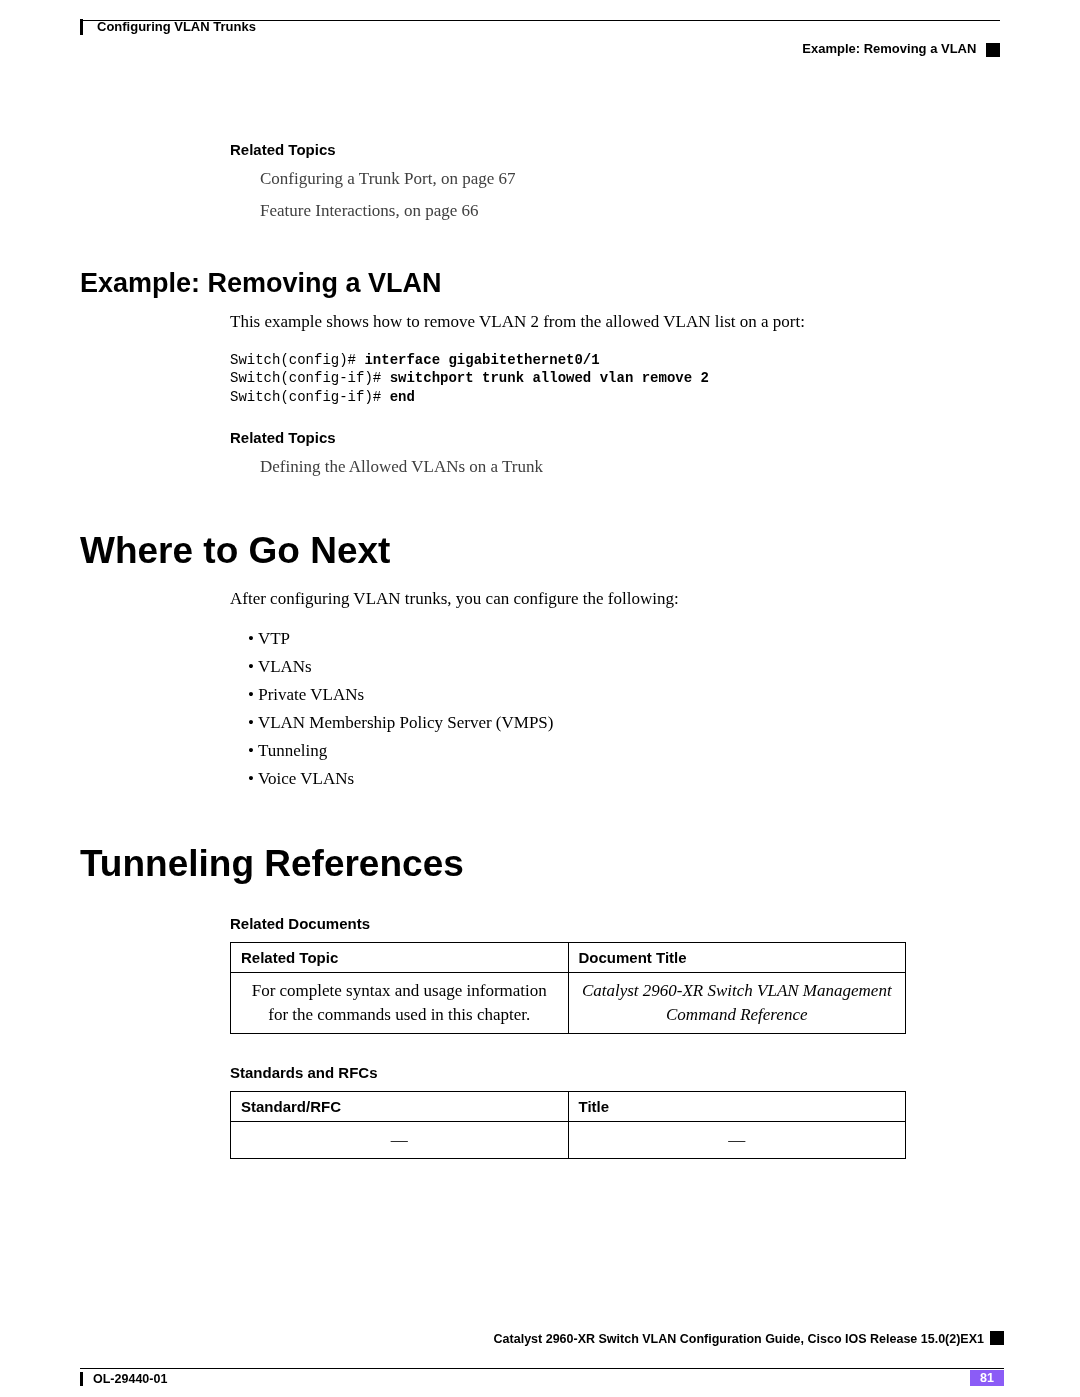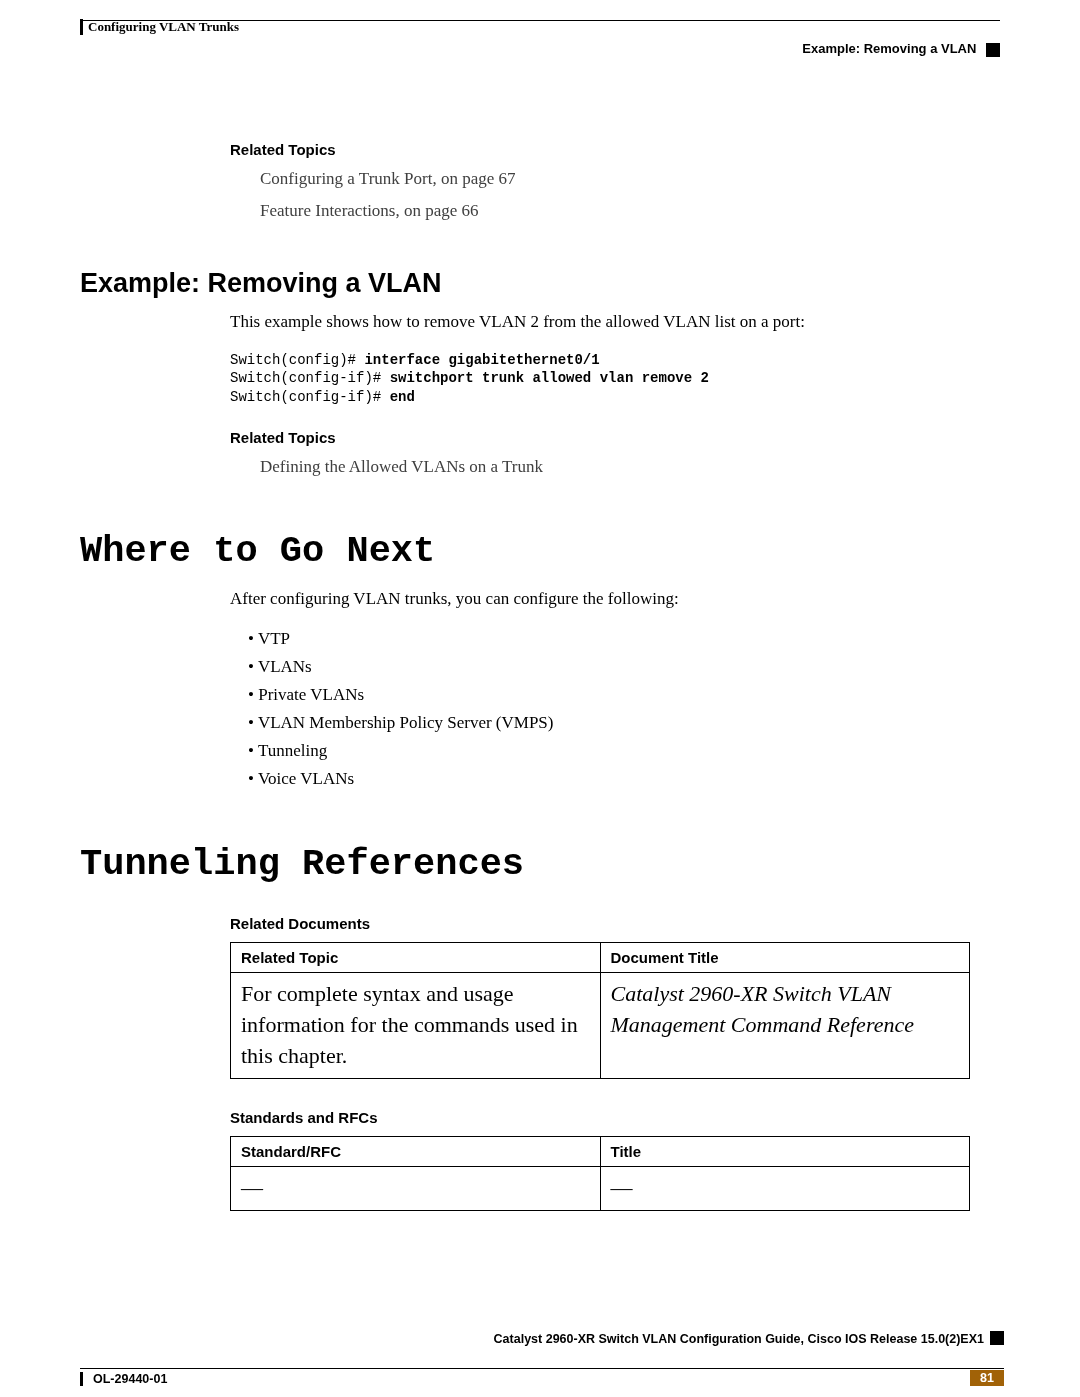--- a/index.html
+++ b/index.html
@@ -19,25 +19,25 @@
   .top-header {
     position: relative;
     height: 40px;
     border-top: 1px solid #000;
     margin-bottom: 80px;
   }
   .top-left {
     position: absolute;
     left: 0;
     top: -2px;
-    font-family: Liberation Serif, serif;
+    font-family: Liberation Sans, sans-serif;
     font-weight: bold;
     font-size: 13px;
     border-left: 3px solid #000;
-    padding-left: 5px;
+    padding-left: 14px;
     line-height: 16px;
   }
   .top-right {
     position: absolute;
     right: 0;
     top: 20px;
     font-family: Arial, Helvetica, sans-serif;
     font-weight: bold;
     font-size: 13px;
   }
@@ -69,21 +69,21 @@
     line-height: 1.5;
   }
   .h2 {
     font-family: Arial, Helvetica, sans-serif;
     font-weight: bold;
     font-size: 27px;
     margin-top: 45px;
     margin-bottom: 10px;
   }
   .h1 {
-    font-family: Liberation Mono, monospace;
+    font-family: Liberation Sans, sans-serif;
     font-weight: bold;
     font-size: 37px;
     margin-top: 50px;
     margin-bottom: 14px;
   }
   .body-text {
     font-size: 17px;
     line-height: 1.5;
     margin-bottom: 14px;
   }
@@ -112,36 +112,37 @@
   }
   .table-title {
     font-family: Arial, Helvetica, sans-serif;
     font-weight: bold;
     font-size: 15px;
     margin-top: 30px;
     margin-bottom: 10px;
   }
   table.doc-table {
     border-collapse: collapse;
-    width: 740px;
+    width: 676px;
   }
   table.doc-table th, table.doc-table td {
     border: 1px solid #000;
     text-align: left;
     vertical-align: top;
     padding: 6px 10px;
   }
   table.doc-table th {
     font-family: Arial, Helvetica, sans-serif;
     font-weight: bold;
     font-size: 15px;
   }
   table.doc-table td {
-    font-size: 22px;
+    font-size: 17px;
     line-height: 1.4;
+    text-align: center;
   }
   .italic {
     font-style: italic;
   }
   .footer {
     position: absolute;
     bottom: 28px;
     left: 80px;
     right: 76px;
     border-bottom: 1px solid #000;
@@ -170,21 +171,21 @@
     font-family: Arial, Helvetica, sans-serif;
     font-weight: bold;
     font-size: 12.5px;
     border-left: 3px solid #000;
     padding-left: 10px;
   }
   .footer-page-box {
     position: absolute;
     right: 0;
     bottom: -18px;
-    background: #a16207;
+    background: #8b5cf6;
     color: #fff;
     font-family: Arial, Helvetica, sans-serif;
     font-weight: bold;
     font-size: 12.5px;
     padding: 1px 10px;
   }
 </style>
 </head>
 <body>
 

